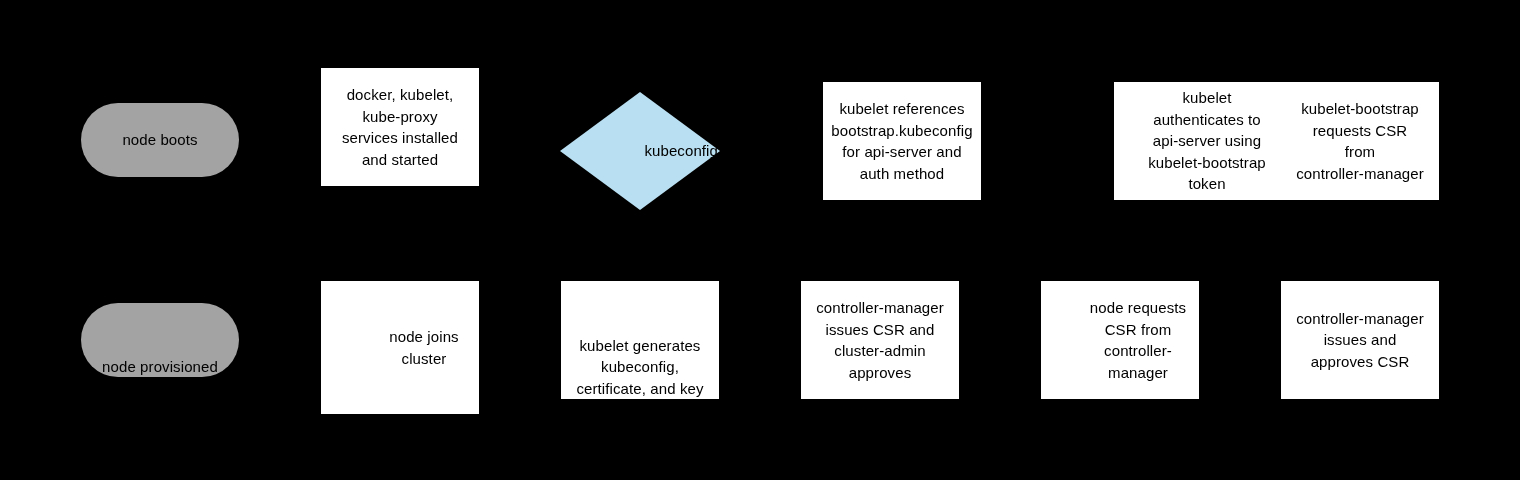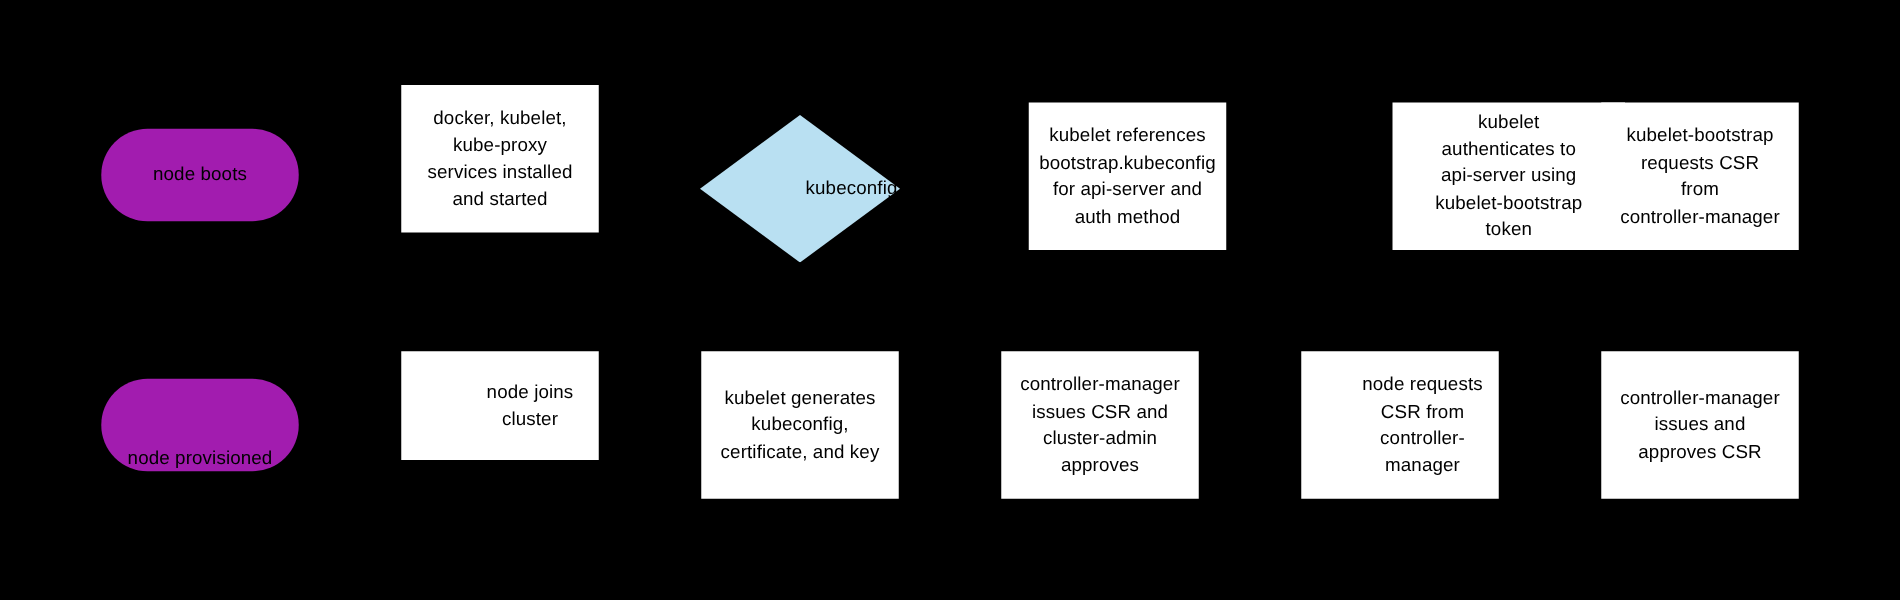--- a/index.html
+++ b/index.html
@@ -32,21 +32,21 @@
     width: 100%;
     white-space: pre-line;
     padding: 0 2px;
   }
   
   .node.process {
     background: #ffffff;
   }
   
   .node.terminator {
-    background: #a21caf;
+    background: #a3a3a3;
     border-radius: 999px;
   }
   
   .node.decision {
     background: transparent;
   }
   .node.decision .diamond-shape {
     position: absolute;
     left: 0;
     top: 0;
@@ -98,24 +98,24 @@
     </div>
     <div class="node process" style="left: 1281px; top: 82px; width: 158px; height: 118px;">
       <span class="label">kubelet-bootstrap
 requests CSR
 from
 controller-manager</span>
     </div>
     <div class="node terminator" style="left: 81px; top: 303px; width: 158px; height: 74px; align-items: flex-end;">
       <span class="label">node provisioned</span>
     </div>
-    <div class="node process" style="left: 321px; top: 281px; width: 158px; height: 87px; padding-left: 48px;">
+    <div class="node process" style="left: 321px; top: 281px; width: 158px; height: 133px; padding-left: 48px;">
       <span class="label">node joins cluster</span>
     </div>
-    <div class="node process" style="left: 561px; top: 281px; width: 158px; height: 118px;">
+    <div class="node process" style="left: 561px; top: 281px; width: 158px; height: 118px; align-items: flex-end;">
       <span class="label">kubelet generates
 kubeconfig,
 certificate, and key</span>
     </div>
     <div class="node process" style="left: 801px; top: 281px; width: 158px; height: 118px;">
       <span class="label">controller-manager
 issues CSR and
 cluster-admin
 approves</span>
     </div>

